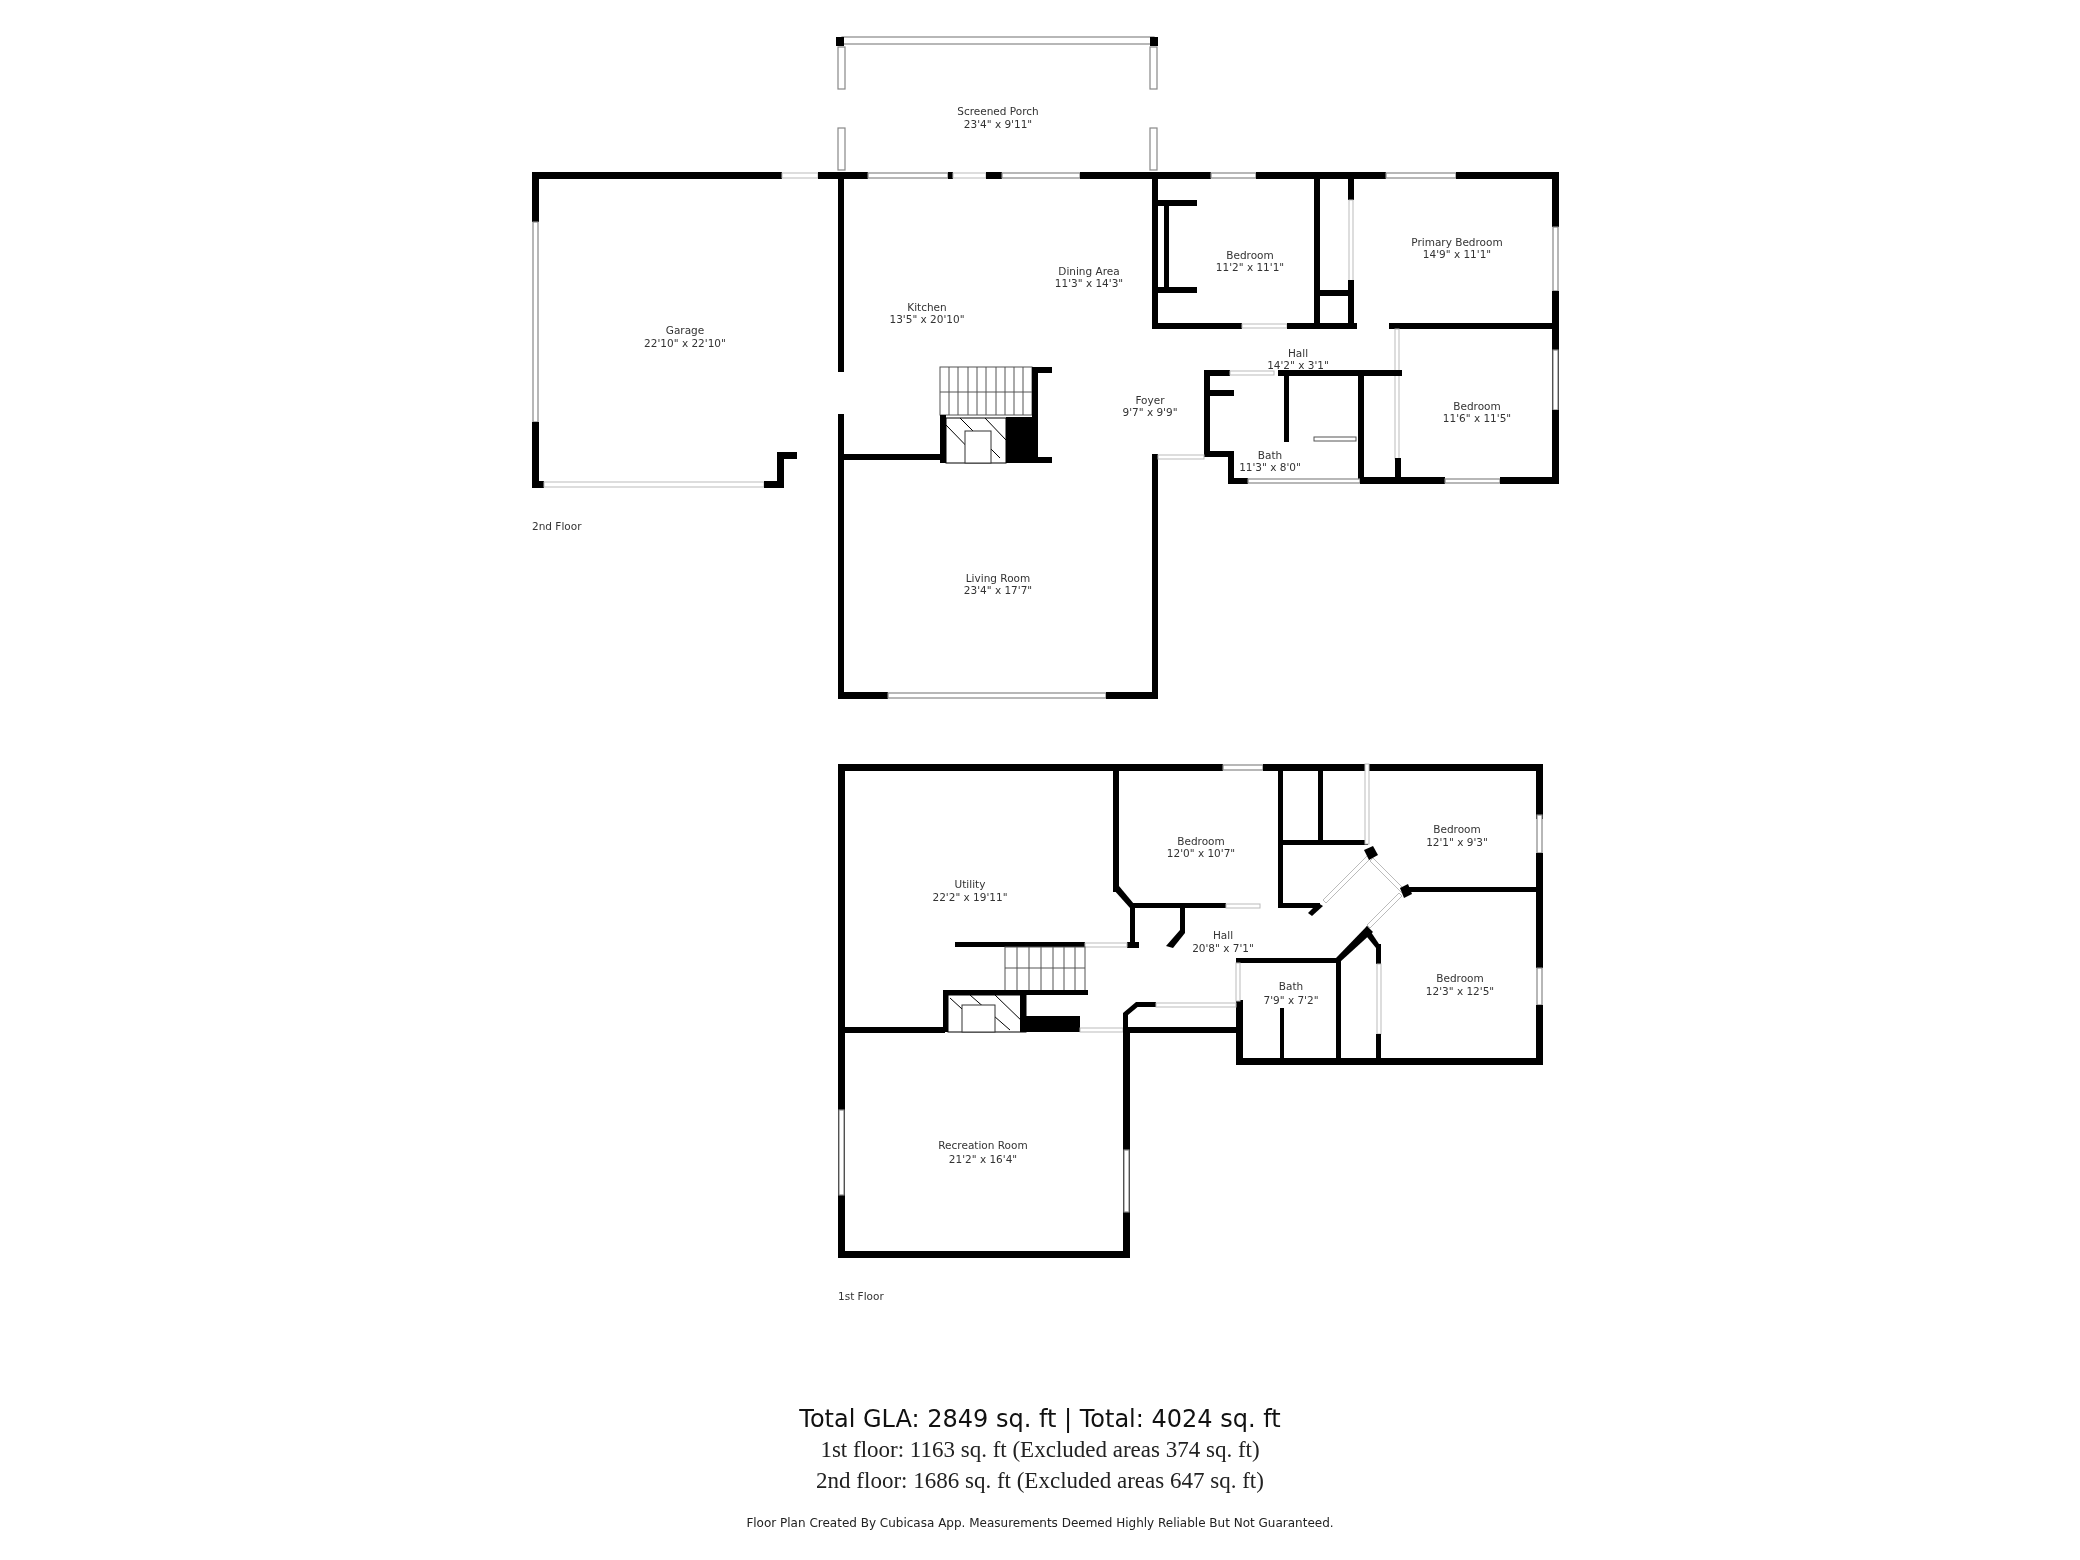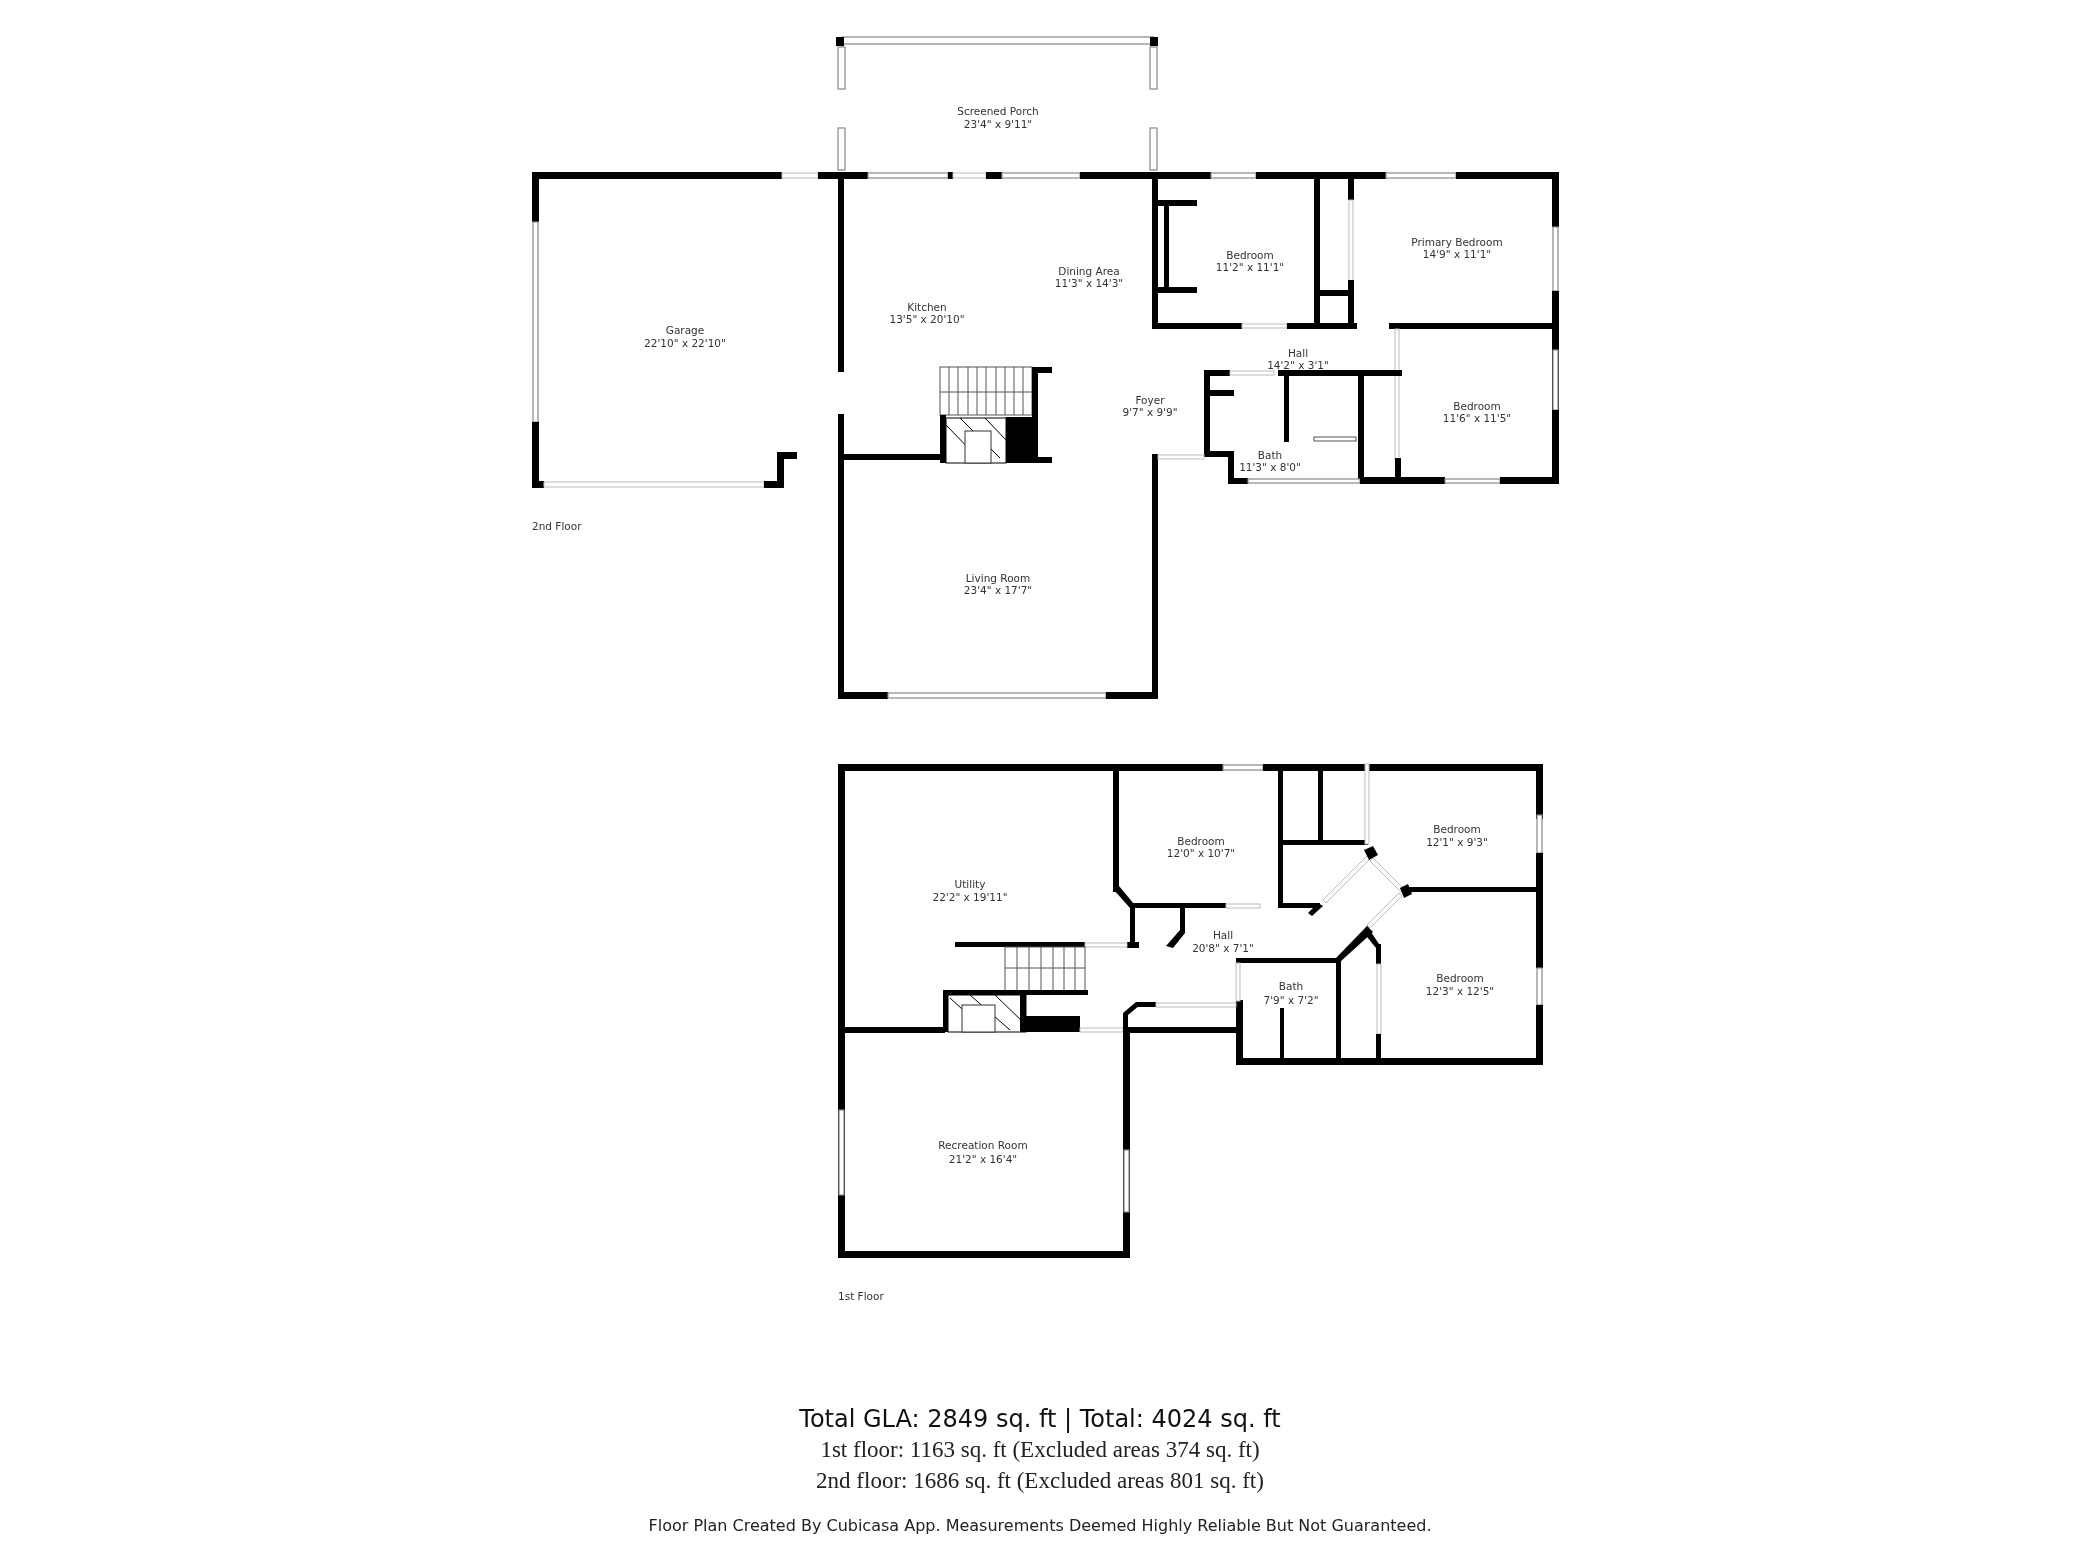--- a/index.html
+++ b/index.html
@@ -11,21 +11,21 @@
   .open { fill: #fff; stroke: #bbb; stroke-width: 1; }
   .rm-name, .rm-dim { font-family: "DejaVu Sans", sans-serif; font-size: 10.5px; fill: #333; text-anchor: middle; }
   .floor-label { font-family: "DejaVu Sans", sans-serif; font-size: 10.5px; fill: #333; }
   .stair { fill: #fff; stroke: #555; stroke-width: 1; }
   .hatch { stroke: #000; stroke-width: 1; }
   .summary { position: absolute; left: 0; width: 2080px; text-align: center; }
   .sum-title { top: 1405px; font-family: "DejaVu Sans", sans-serif; font-weight: normal; font-size: 24px; color: #111; }
   .sum-line { font-family: Liberation Serif, serif; font-size: 23px; color: #222; }
   .sum-l1 { top: 1437px; }
   .sum-l2 { top: 1468px; }
-  .sum-foot { top: 1516px; font-family: "DejaVu Sans", sans-serif; font-size: 16px; color: #222; }
+  .sum-foot { top: 1516px; font-family: "DejaVu Sans", sans-serif; font-size: 12px; color: #222; }
 </style>
 </head>
 <body>
 
 <svg id="plan" viewBox="0 0 2080 1560" xmlns="http://www.w3.org/2000/svg">
 
   <g>
 
     <g>
       <rect class="win" x="842" y="37" width="312" height="7"></rect>
@@ -295,14 +295,14 @@
       <text class="rm-name" x="983" y="1149">Recreation Room</text>
       <text class="rm-dim" x="983" y="1163">21'2" x 16'4"</text>
     </g>
 
     <text class="floor-label" x="838" y="1300">1st Floor</text>
   </g>
 </svg>
 
 <div class="summary sum-title">Total GLA: 2849 sq. ft | Total: 4024 sq. ft</div>
 <div class="summary sum-line sum-l1">1st floor: 1163 sq. ft (Excluded areas 374 sq. ft)</div>
-<div class="summary sum-line sum-l2">2nd floor: 1686 sq. ft (Excluded areas 801 sq. ft)</div>
+<div class="summary sum-line sum-l2">2nd floor: 1686 sq. ft (Excluded areas 647 sq. ft)</div>
 <div class="summary sum-foot">Floor Plan Created By Cubicasa App. Measurements Deemed Highly Reliable But Not Guaranteed.</div>
 
 </body></html>

